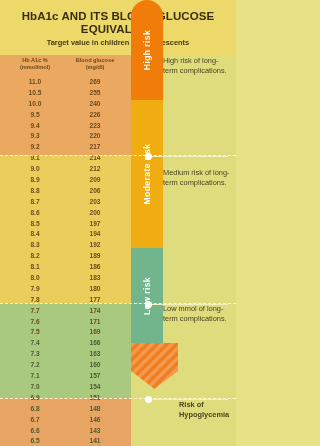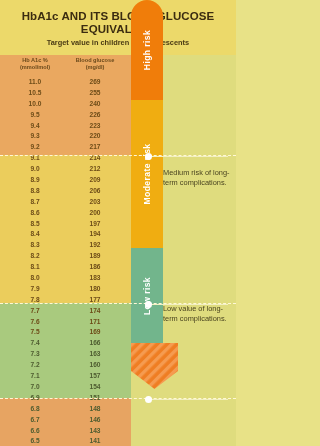--- a/index.html
+++ b/index.html
@@ -264,20 +264,26 @@
   </div>
   <div class="sep" style="top:303px">
     <span class="rule"></span>
     <span class="knob"></span>
   </div>
   <div class="sep" style="top:398px">
     <span class="rule"></span>
     <span class="knob"></span>
   </div>
 
+  <div class="desc desc-high">
+    <p>High risk of long-term complications.</p>
+  </div>
   <div class="desc desc-mod">
     <p>Medium risk of long-term complications.</p>
   </div>
   <div class="desc desc-low">
-    <p>Low value of long-term complications.</p>
+    <p>Low mmol of long-term complications.</p>
+  </div>
+  <div class="desc desc-hypo">
+    <p>Risk of Hypoglycemia</p>
   </div>
 
 </div>
 
 </body></html>

